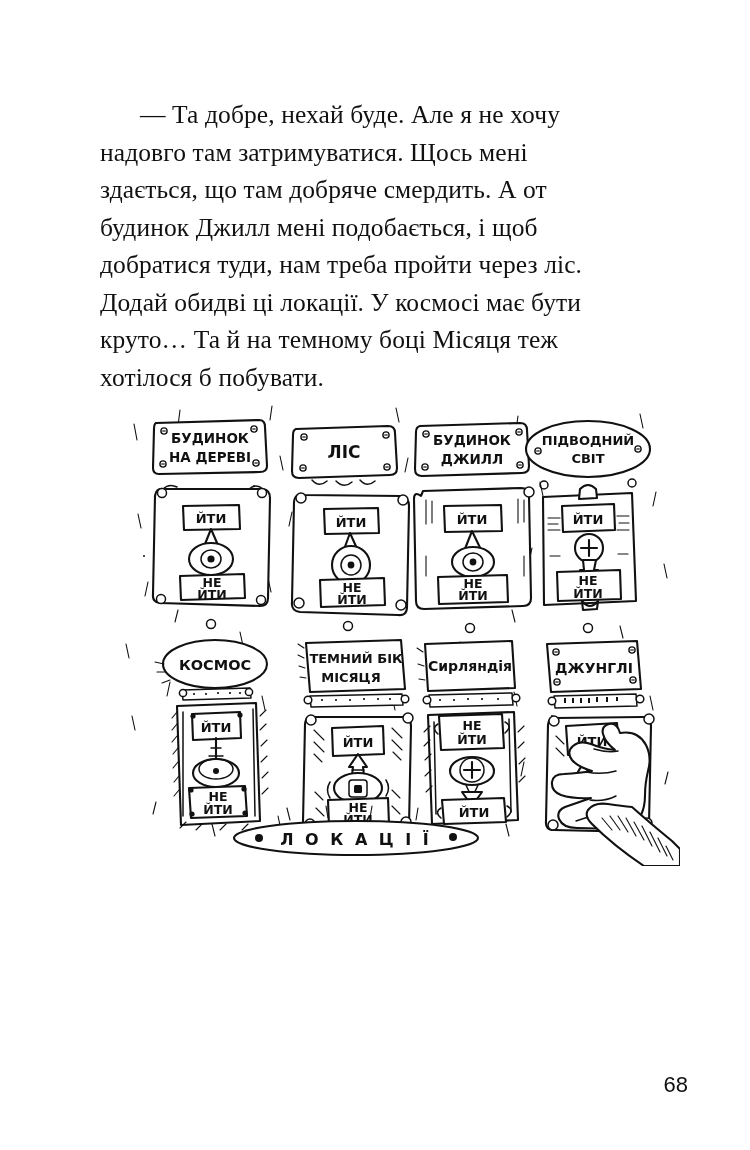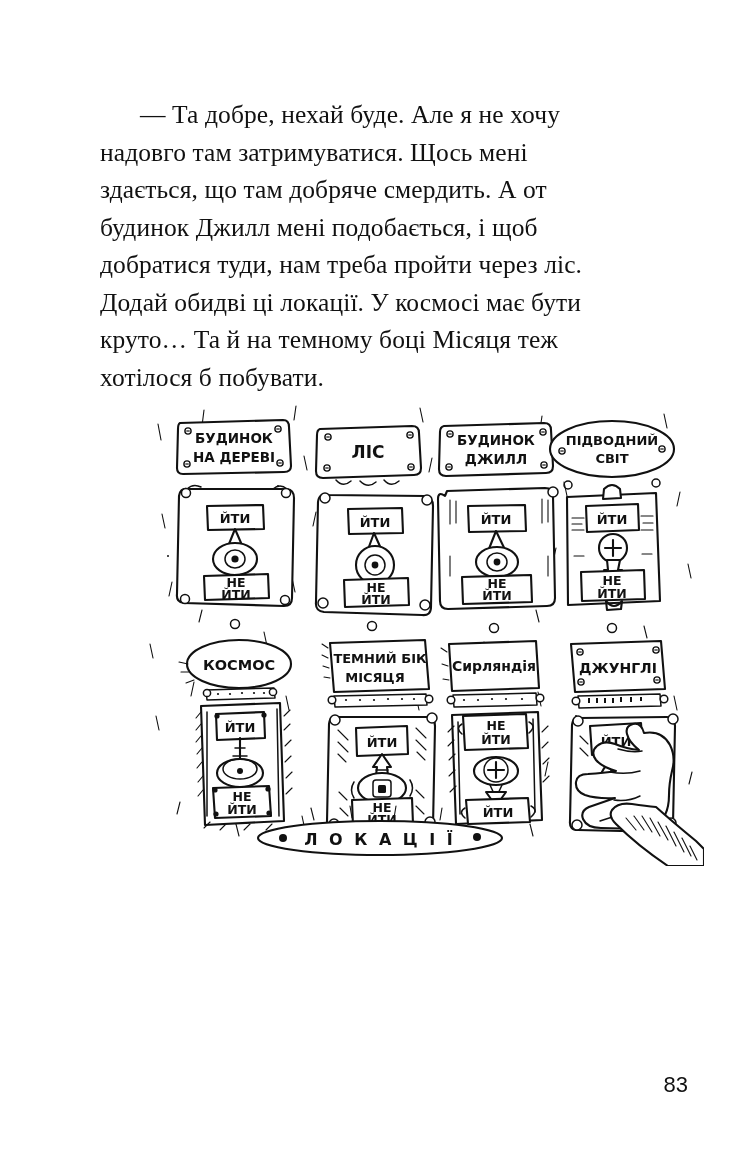--- a/index.html
+++ b/index.html
@@ -23,21 +23,21 @@
     text-align:left;
     color:#111;
     letter-spacing:0.1px;
   }
   .para.top { top:96px; }
   .para.bottom { top:870px; }
   .para p { margin:0; text-indent:40px; }
 
   .illus {
     position:absolute;
-    left:144px;
+    left:120px;
     top:396px;
     width:560px;
     height:470px;
   }
   .illus svg { display:block; width:560px; height:470px; }
 
   .folio {
     position:absolute;
     right:62px;
     top:1072px;
@@ -542,15 +542,15 @@
             <line x1="208" y1="422" x2="206" y2="410"></line>
           <line x1="250" y1="422" x2="252" y2="410"></line>
             <line x1="296" y1="424" x2="298" y2="412"></line>
         </g>
       </g>
 
     </svg>
   </div>
 
 
-  <div class="folio">83</div>
+  <div class="folio">68</div>
 
 </div>
 
 </body></html>

